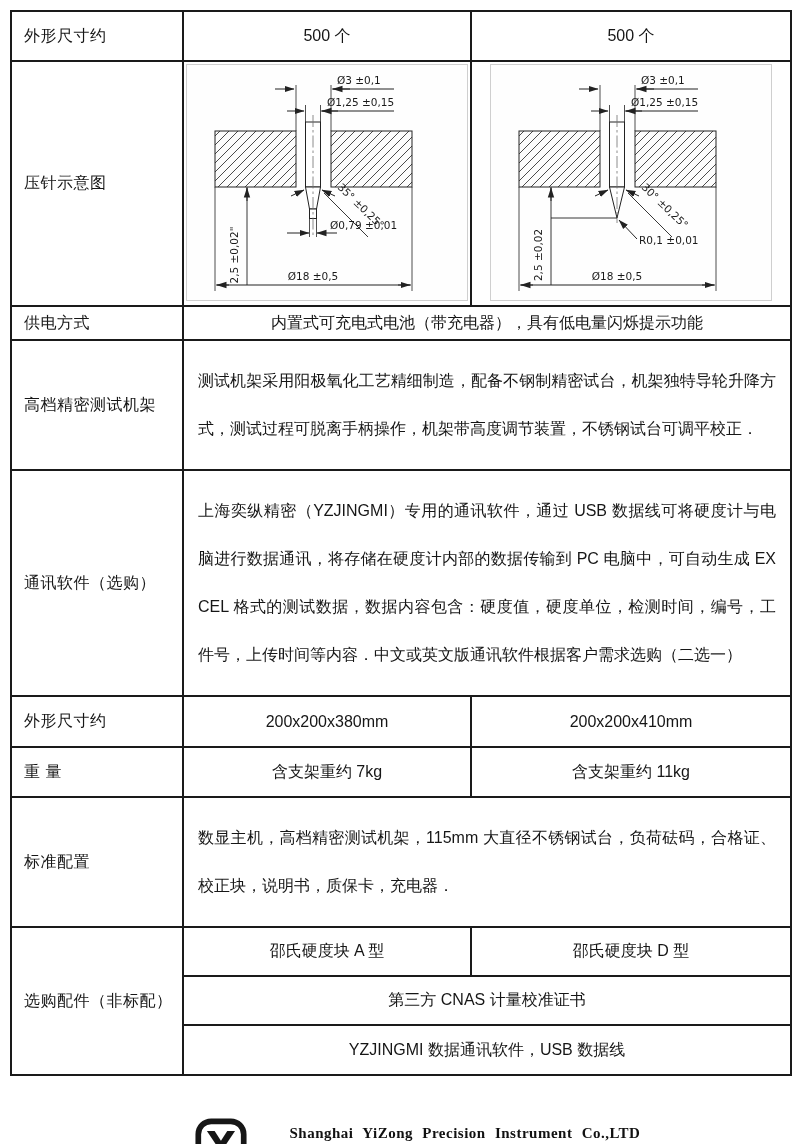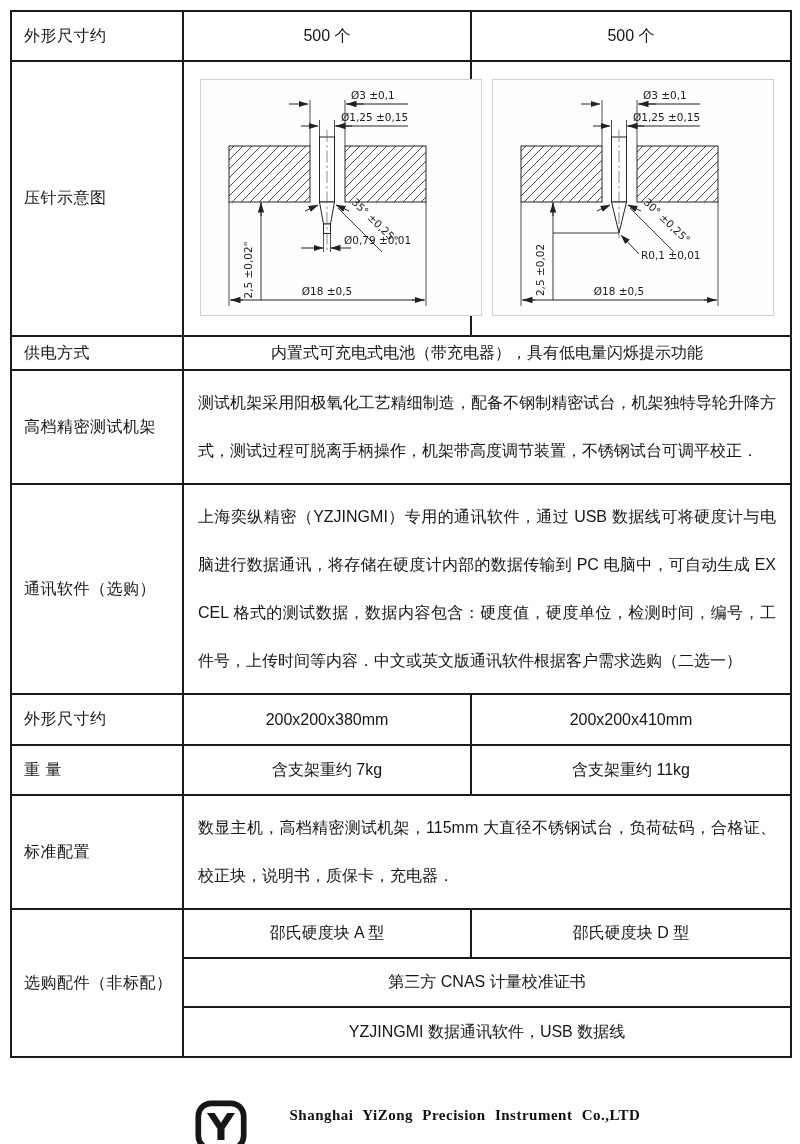--- a/index.html
+++ b/index.html
@@ -9,22 +9,22 @@
     color:#141414;position:relative;overflow:hidden;
   }
   .sheet{padding:10px 10px 0 10px;}
   table.spec{border-collapse:collapse;width:780px;table-layout:fixed;}
   table.spec td{
     border:2px solid #1a1a1a;font-size:16px;color:#161616;
     vertical-align:middle;background:#fff;word-break:break-all;
   }
   td.lbl{text-align:left;padding:0 6px 0 12px;letter-spacing:0.5px;}
   td.ctr{text-align:center;padding:0 4px;}
-  td.ml{text-align:justify;padding:8px 14px;line-height:48px;}
-  td.diag{text-align:right;vertical-align:middle;padding:16px;}
+  td.ml{text-align:justify;padding:16px 14px;line-height:48px;}
+  td.diag{text-align:center;vertical-align:middle;padding:1px;}
   .diag-frame{
     display:inline-block;border:1px solid #cfcfcf;background:#fefefe;
     line-height:0;margin-top:1px;
   }
   svg text{font-family:"DejaVu Sans","Liberation Sans",sans-serif;}
 
   .footer{
     display:flex;justify-content:center;align-items:flex-start;
     gap:14px;margin-top:40px;
   }

